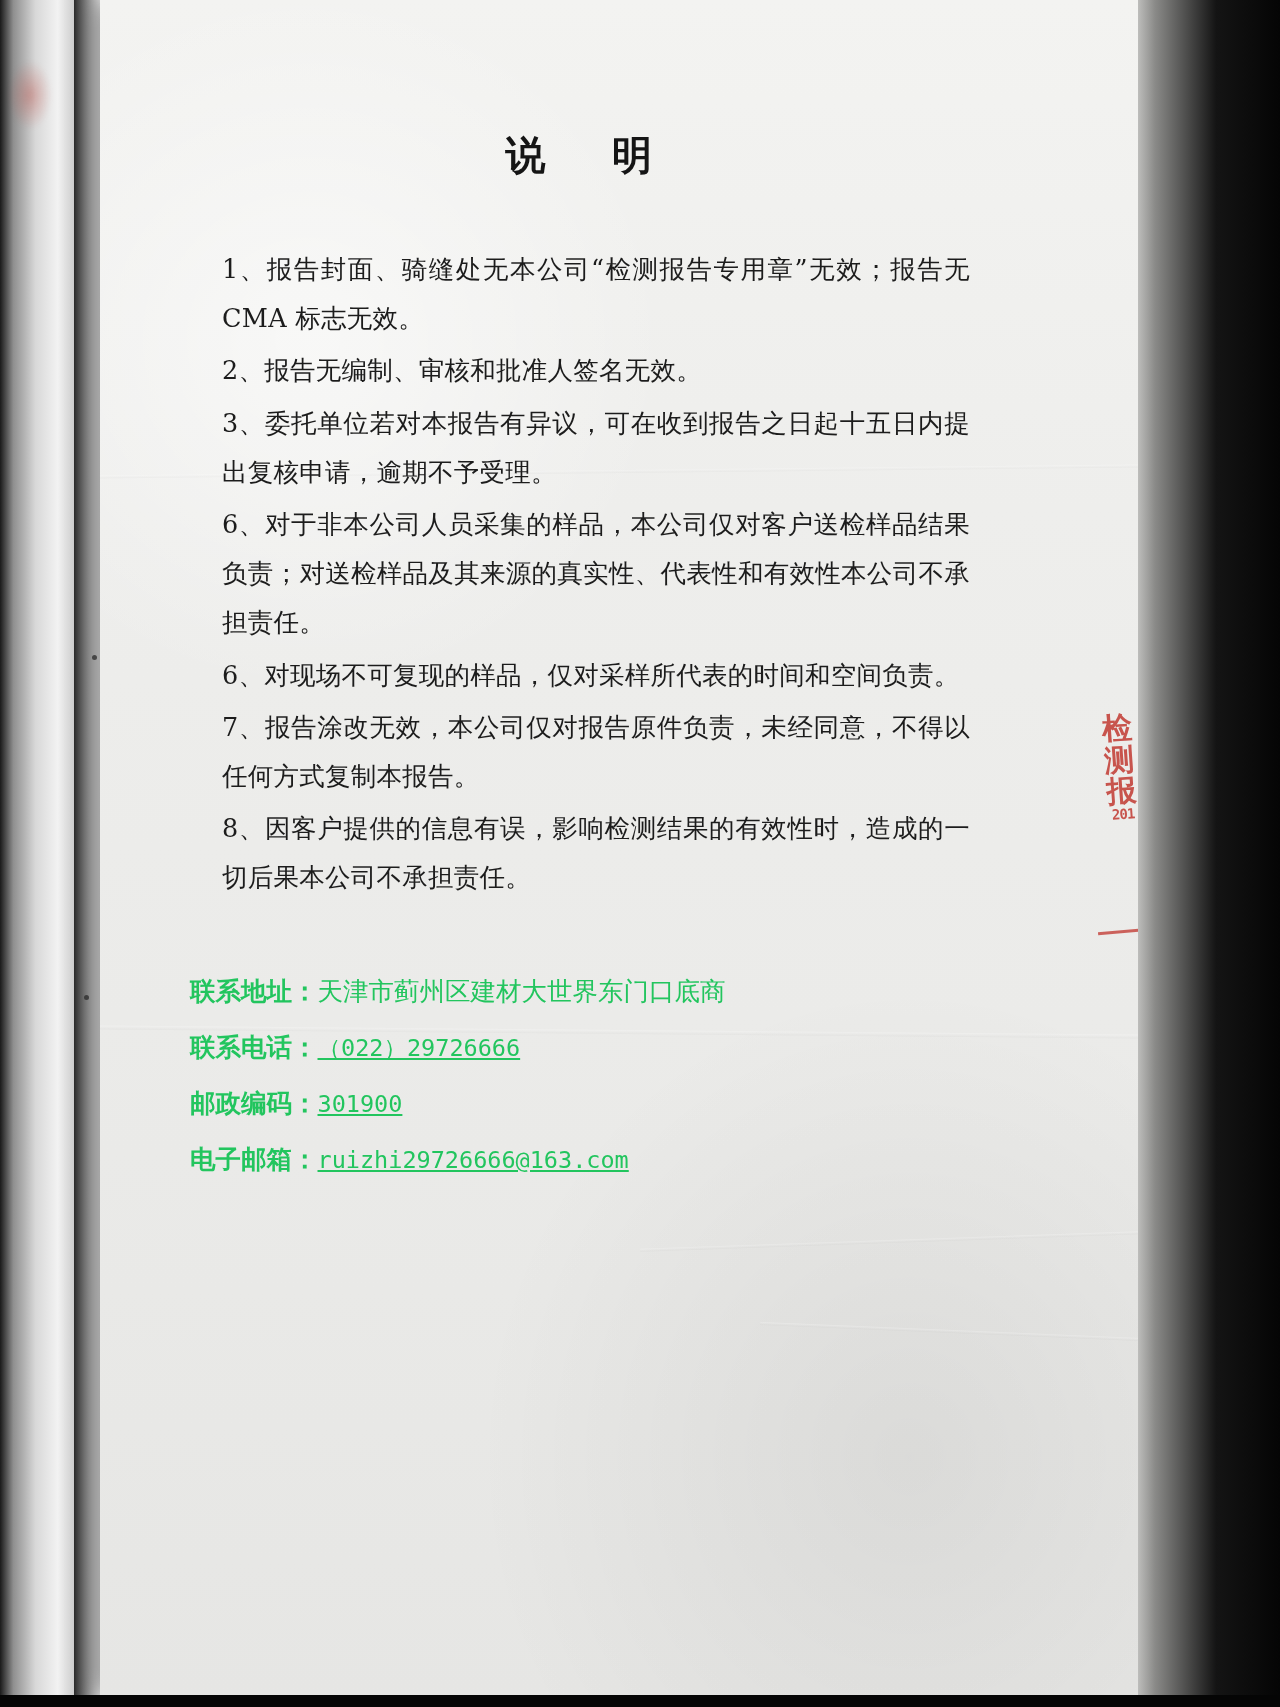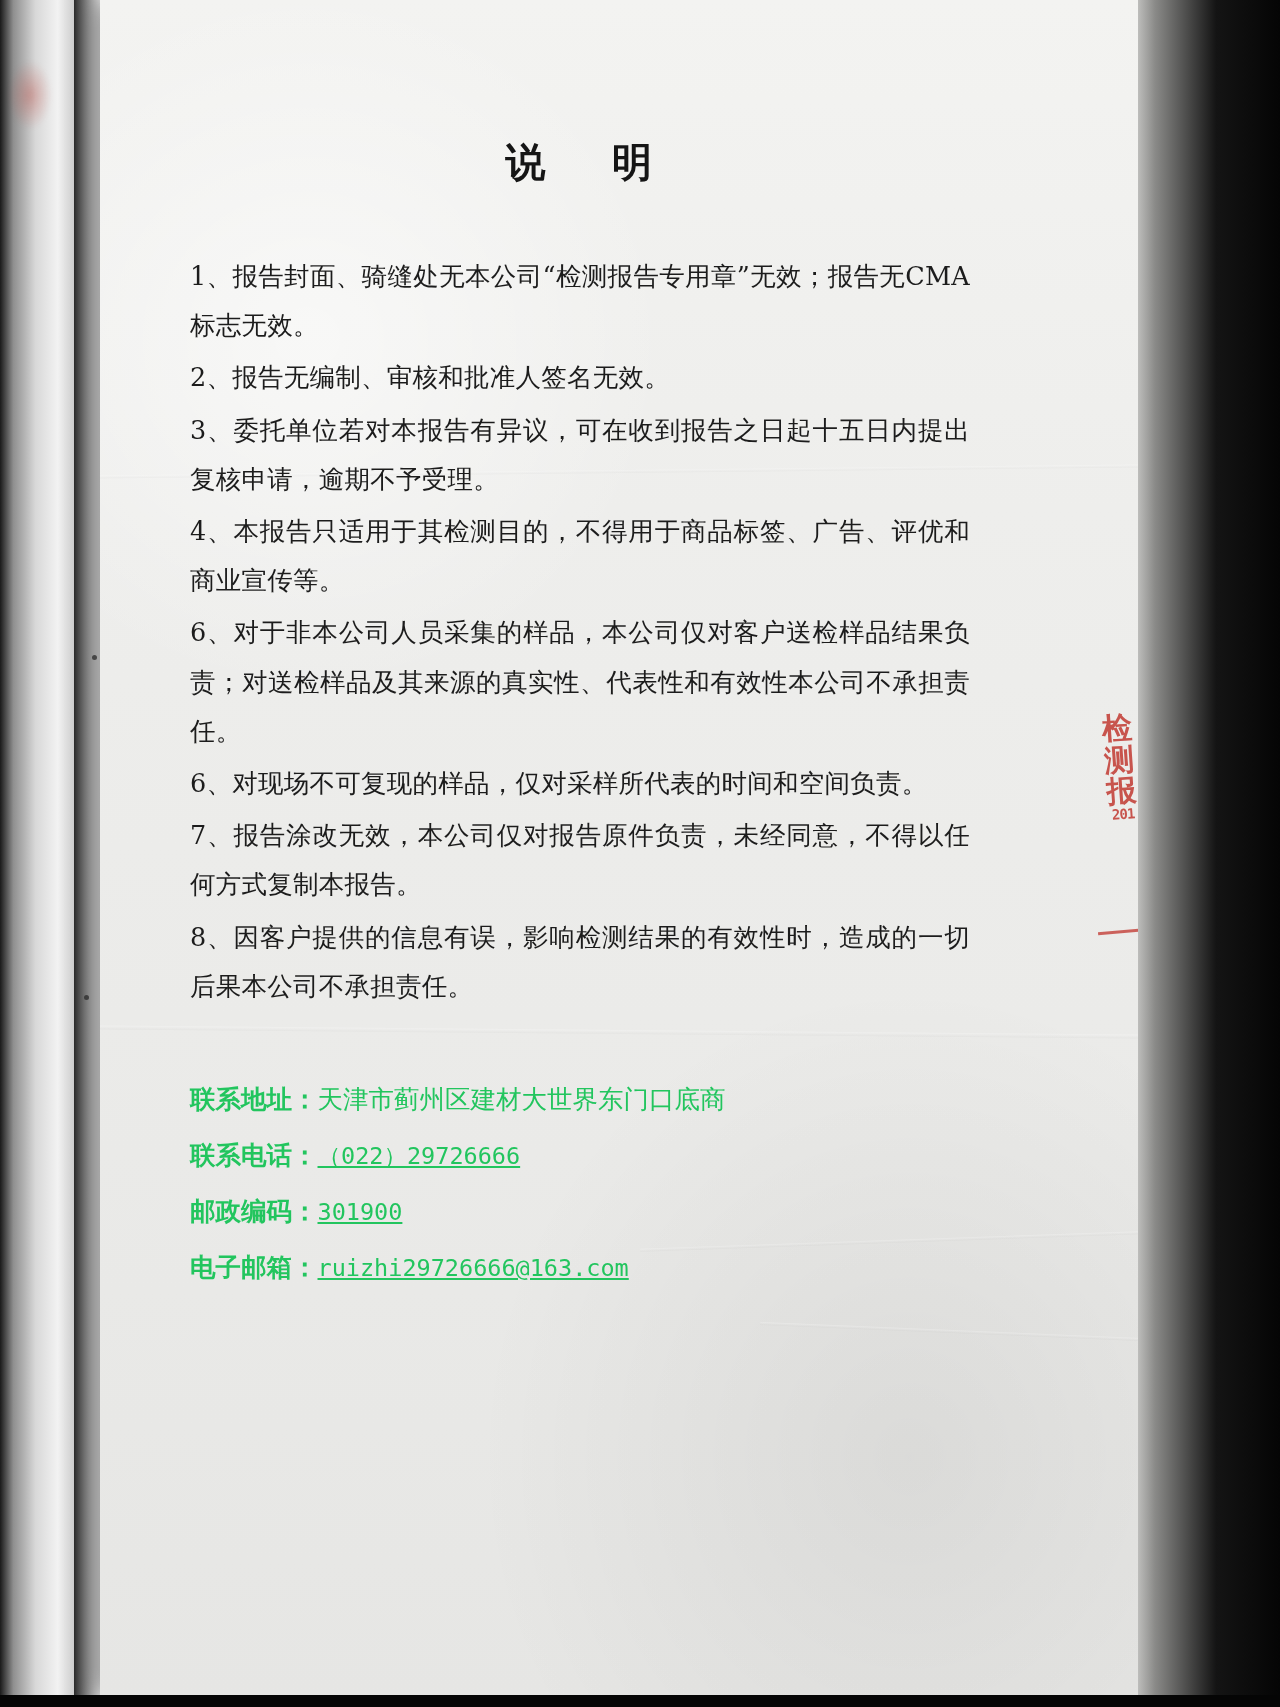--- a/index.html
+++ b/index.html
@@ -91,37 +91,38 @@
     top: 1695px;
     width: 1280px;
     height: 12px;
     background: #050505;
   }
 
   
   .content {
     position: absolute;
     left: 190px;
-    top: 15px;
+    top: 8px;
     width: 780px;
     color: #1b1b1b;
   }
   .doc-title {
     margin-top: 120px;
     text-align: center;
     font-size: 40px;
     letter-spacing: 0.06em;
     font-family: "DejaVu Serif", serif;
     font-weight: 700;
     color: #151515;
   }
   .doc-title .sp { display: inline-block; width: 64px; }
 
   .clauses {
     margin-top: 62px;
+    margin-left: 32px;
   }
   .clause {
     font-size: 25.5px;
     line-height: 1.93;
     text-align: justify;
     text-justify: inter-ideograph;
     color: #1c1c1c;
     font-family: "DejaVu Serif", serif;
     letter-spacing: 0.01em;
     margin: 0 0 3px 0;
@@ -209,21 +210,20 @@
 
   <div class="content">
     <div class="doc-title">
       <span>说</span><span class="sp"></span><span>明</span>
     </div>
 
     <div class="clauses">
       <p class="clause">1、报告封面、骑缝处无本公司“检测报告专用章”无效；报告无CMA 标志无效。</p>
       <p class="clause">2、报告无编制、审核和批准人签名无效。</p>
       <p class="clause">3、委托单位若对本报告有异议，可在收到报告之日起十五日内提出复核申请，逾期不予受理。</p>
-      <p class="clause">4、本报告只适用于其检测目的，不得用于商品标签、广告、评优和商业宣传等。</p>
       <p class="clause">6、对于非本公司人员采集的样品，本公司仅对客户送检样品结果负责；对送检样品及其来源的真实性、代表性和有效性本公司不承担责任。</p>
       <p class="clause">6、对现场不可复现的样品，仅对采样所代表的时间和空间负责。</p>
       <p class="clause">7、报告涂改无效，本公司仅对报告原件负责，未经同意，不得以任何方式复制本报告。</p>
       <p class="clause">8、因客户提供的信息有误，影响检测结果的有效性时，造成的一切后果本公司不承担责任。</p>
     </div>
 
     <div class="contact">
       <div class="contact-row">
         <span class="label">联系地址：</span><span>天津市蓟州区建材大世界东门口底商</span>
       </div>

